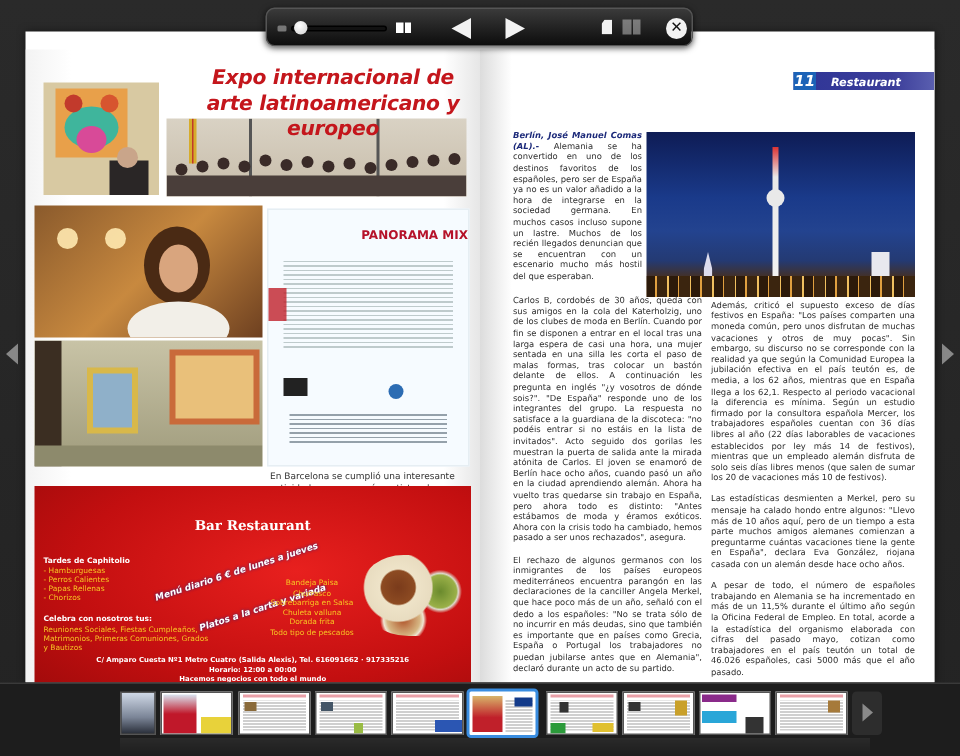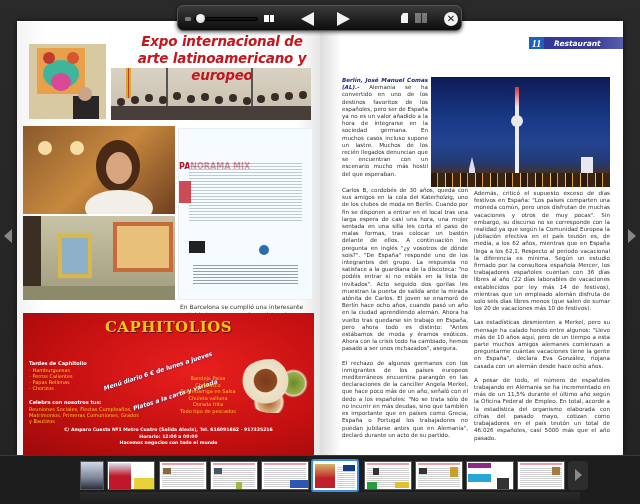--- a/index.html
+++ b/index.html
@@ -8,21 +8,21 @@
 
   .viewer { position: absolute; left: 0; top: 0; width: 640px; height: 504px; background: linear-gradient(#2a2a2a, #232323); }
 
   
   .side-arrow { position: absolute; top: 228px; width: 10px; height: 16px; cursor: pointer; }
   .side-arrow.left { left: 3px; }
   .side-arrow.right { right: 3px; }
 
   
   .spread { position: absolute; left: 17px; top: 21px; width: 606px; height: 434px; background: #fff; box-shadow: 0 0 6px rgba(0,0,0,.6); overflow: hidden; }
-  .page { position: absolute; top: 1px; height: 434px; overflow: hidden; }
+  .page { position: absolute; top: 12px; height: 434px; overflow: hidden; }
   .page.left { left: 0; width: 303px; background: linear-gradient(90deg, #f3f3f3 0%, #fff 10%, #fff 92%, #e6e6e6 100%); }
   .page.right { left: 303px; width: 303px; background: linear-gradient(90deg, #dcdcdc 0%, #fff 7%, #fff 100%); }
 
   
   .expo-title { position: absolute; left: 110px; top: 11px; width: 190px; text-align: center; color: #c4161c; font-style: italic; font-weight: bold; font-size: 13.5px; line-height: 17px; font-family: "DejaVu Sans", sans-serif; letter-spacing: -0.2px; }
   .photo { position: absolute; overflow: hidden; }
   .photo-painting { left: 12px; top: 22px; width: 77px; height: 75px; background: #d8c9a2; }
   .photo-group { left: 94px; top: 46px; width: 200px; height: 52px; background: linear-gradient(#d9d2c4, #c7bca9); }
   .photo-girl { left: 6px; top: 104px; width: 152px; height: 88px; background: linear-gradient(135deg, #8a5a2c, #c8893f 50%, #6e4020); }
   .photo-gallery { left: 6px; top: 194px; width: 152px; height: 84px; background: linear-gradient(#c8c3a6, #9f9b7c); }
@@ -38,21 +38,21 @@
   .ad-celebra-text { position: absolute; left: 6px; top: 93px; width: 110px; color: #f7c423; font-size: 5px; line-height: 6px; }
   .ad-menu { position: absolute; left: 78px; top: 54px; color: #fff; font-size: 6px; font-weight: bold; font-style: italic; transform: rotate(-18deg); text-align: center; line-height: 7px; text-shadow: 0 0 2px #1d2c8a; }
   .ad-menu2 { position: absolute; left: 108px; top: 78px; color: #fff; font-size: 6px; font-weight: bold; font-style: italic; transform: rotate(-18deg); text-align: center; line-height: 7px; text-shadow: 0 0 2px #1d2c8a; }
   .ad-dishes { position: absolute; left: 150px; top: 62px; width: 70px; text-align: center; color: #f7c423; font-size: 5px; line-height: 6.5px; list-style: none; }
   .ad-food { position: absolute; left: 218px; top: 46px; width: 70px; height: 54px; border-radius: 40% 40% 45% 45%; background: radial-gradient(circle at 35% 40%, #7a3b1b 0, #8d4b22 20%, #eee3c8 22%, #e8dcc0 40%, transparent 42%), radial-gradient(circle at 75% 45%, #6a8a2d 0, #9ab048 18%, #dcd8c9 20%, transparent 24%), radial-gradient(circle at 40% 80%, #b0542a 0, #d6b683 18%, #efe6d2 22%, transparent 26%); }
   .ad-footer { position: absolute; left: 0; width: 291px; top: 114px; text-align: center; color: #fff; font-size: 4.6px; line-height: 6.5px; font-weight: bold; }
 
   
   .ser-title { position: absolute; left: 22px; top: 7px; width: 180px; color: #1c2a7a; font-style: italic; font-weight: bold; font-size: 15px; line-height: 19px; letter-spacing: -0.2px; }
   .section-tab { position: absolute; left: 209px; top: 15px; width: 94px; height: 12px; background: linear-gradient(90deg, #2f3597, #3b3d99 70%, #5a5fb0); display: flex; align-items: center; }
-  .section-num { width: 15px; height: 12px; background: #1c63b7; color: #fff; font-size: 10px; font-weight: bold; font-style: italic; display: flex; align-items: center; justify-content: center; font-family: Liberation Serif, serif; }
+  .section-num { width: 15px; height: 12px; background: #1c63b7; color: #fff; font-size: 10px; font-weight: bold; font-style: italic; display: flex; align-items: center; justify-content: center; }
   .section-label { color: #fff; font-size: 7.5px; font-weight: bold; font-style: italic; margin-left: 10px; }
   .berlin-photo { position: absolute; left: 111px; top: 55px; width: 179px; height: 110px; background: linear-gradient(#0e1c55 0%, #1a3a8a 40%, #23438f 60%, #243a73 78%, #4a2e16 90%, #6b451f 100%); overflow: hidden; }
   .tv-tower-shaft { position: absolute; left: 84px; top: 10px; width: 4px; height: 100px; background: linear-gradient(#d33 0%, #e8e8e8 20%, #f4f4f4 100%); }
   .tv-tower-ball { position: absolute; left: 80px; top: 38px; width: 12px; height: 12px; border-radius: 50%; background: #e9e9e9; }
   .church { position: absolute; left: 38px; top: 80px; width: 6px; height: 30px; background: #dde; clip-path: polygon(50% 0, 100% 40%, 100% 100%, 0 100%, 0 40%); }
   .tower-r { position: absolute; left: 150px; top: 80px; width: 12px; height: 30px; background: #e8e8ee; }
   .skyline { position: absolute; left: 0; bottom: 0; width: 179px; height: 14px; background: repeating-linear-gradient(90deg, #2c1a0a 0 6px, #e0a040 6px 7px, #3b250f 7px 14px, #f0c060 14px 15px); }
   .col { position: absolute; font-size: 5.6px; line-height: 7.2px; color: #2e2e2e; text-align: justify; }
   .col p { margin-bottom: 7px; }
   .col .lead { color: #1c2a7a; font-weight: bold; font-style: italic; }
@@ -157,32 +157,32 @@
           <rect x="0" y="0" width="18" height="84" fill="#3b2e22"></rect>
           <rect x="35" y="18" width="34" height="44" fill="#d8b84a"></rect>
           <rect x="39" y="22" width="26" height="36" fill="#8fb0c9"></rect>
           <rect x="90" y="6" width="60" height="50" fill="#c96a3a"></rect>
           <rect x="94" y="10" width="52" height="42" fill="#e9c07a"></rect>
           <rect x="0" y="70" width="152" height="14" fill="#8d8a6c"></rect>
         </svg>
       </div>
       <div class="poster">
         <div style="position:absolute;left:0;top:2px;width:133px;text-align:center;color:#c9dff2;font-size:16px;font-weight:bold;letter-spacing:1px;"></div>
-        <div style="position:absolute;left:0;top:12px;width:133px;text-align:left;color:#b5122a;font-size:8px;font-weight:bold;margin-top:21px;">PANORAMA MIX</div>
+        <div style="position:absolute;left:0;top:12px;width:133px;text-align:right;color:#b5122a;font-size:8px;font-weight:bold;">PANORAMA MIX</div>
         <div style="position:absolute;left:10px;top:32px;width:113px;height:62px;background:repeating-linear-gradient(#f6fbff 0 2px,#9aa 2px 3px);opacity:.6"></div>
         <div style="position:absolute;left:0;top:52px;width:12px;height:22px;background:#c0202a;opacity:.8"></div>
         <div style="position:absolute;left:10px;top:112px;width:16px;height:12px;background:#222"></div>
         <div style="position:absolute;left:80px;top:116px;width:10px;height:10px;border-radius:50%;background:#2c6cb3"></div>
         <div style="position:absolute;left:0;top:128px;width:133px;height:20px;color:#c5e0f2;font-size:14px;font-weight:bold;text-align:center"></div>
         <div style="position:absolute;left:14px;top:134px;width:105px;height:22px;background:repeating-linear-gradient(transparent 0 2px,#6b7a86 2px 3px);opacity:.7"></div>
       </div>
       <div class="caption">En Barcelona se cumplió una interesante actividad que congregó a artistas de diferentes países, con la que se demostró que el arte rompe fronteras y une culturas.</div>
 
       <div class="ad">
-        <div class="ad-name">CAPHITOLIOS</div>
+        <div class="ad-sub">Bar Restaurant</div>
         <div class="ad-list-title">Tardes de Caphitolio</div>
         <ul class="ad-list">
           <li>- Hamburguesas</li>
           <li>- Perros Calientes</li>
           <li>- Papas Rellenas</li>
           <li>- Chorizos</li>
         </ul>
         <div class="ad-menu">Menú diario 6 € de lunes a jueves</div>
         <div class="ad-menu2">Platos a la carta y variada</div>
         <ul class="ad-dishes">

